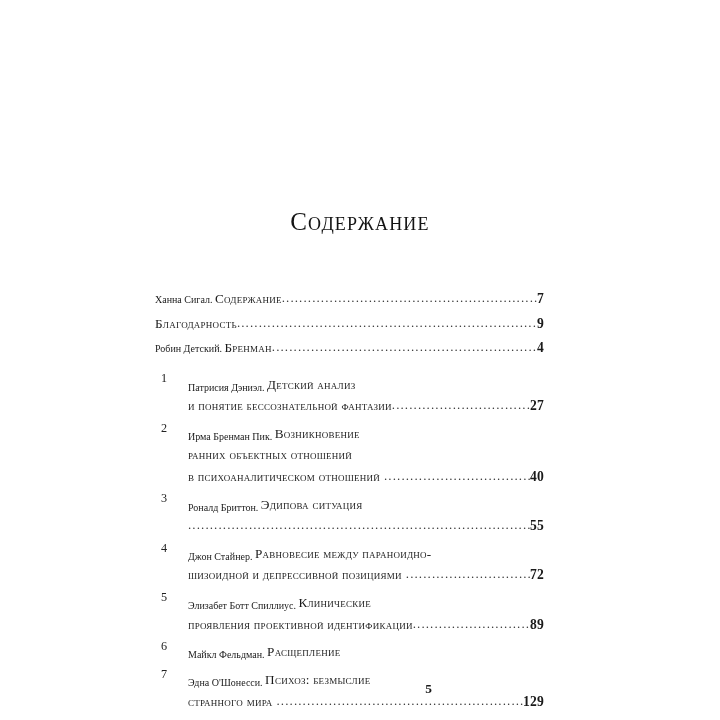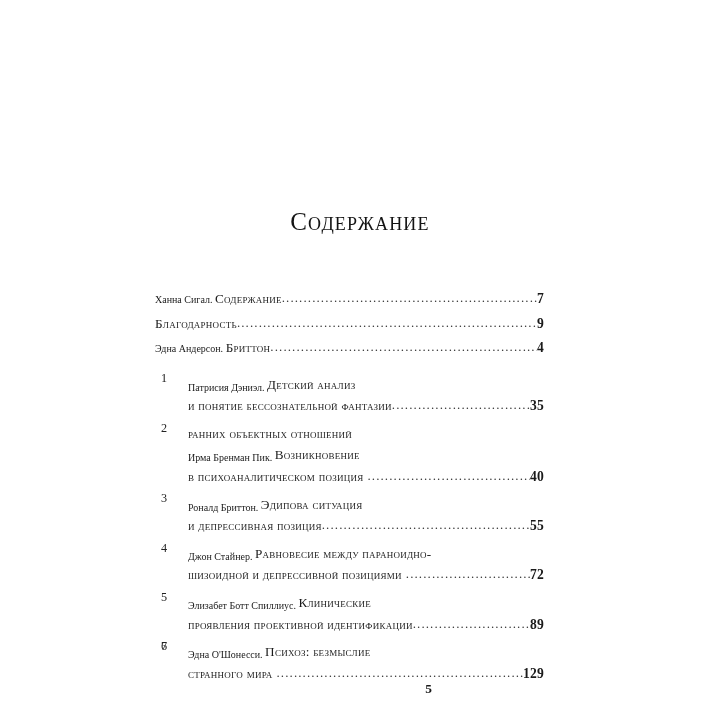--- a/index.html
+++ b/index.html
@@ -155,64 +155,63 @@
         </div>
         <div class="front-entry">
           <div class="line">
             <span class="title-run">Благодарность</span>
             <span class="leader"></span>
             <span class="page-num">9</span>
           </div>
         </div>
         <div class="front-entry">
           <div class="line">
-            <span class="author">Эдна Андерсон. </span>
-            <span class="title-run">Бриттон</span>
+            <span class="author">Робин Детский. </span>
+            <span class="title-run">Бренман</span>
             <span class="leader"></span>
             <span class="page-num">4</span>
           </div>
         </div>
       </div>
 
     <div id="chapter-list">
         <div class="chapter-entry">
           <div class="chapter-num">1</div>
           <div class="line">
             <span class="author">Патрисия Дэниэл. </span>
             <span class="title-run">Детский анализ</span>
           </div>
           <div class="line">
             <span class="plain-run">и понятие бессознательной фантазии</span>
             <span class="leader"></span>
-            <span class="page-num">35</span>
+            <span class="page-num">27</span>
           </div>
         </div>
         <div class="chapter-entry">
           <div class="chapter-num">2</div>
-          <div class="line">
-            <span class="plain-run">ранних объектных отношений</span>
-          </div>
           <div class="line">
             <span class="author">Ирма Бренман Пик. </span>
             <span class="title-run">Возникновение</span>
           </div>
           <div class="line">
-            <span class="plain-run">в психоаналитическом позиция</span>
+            <span class="plain-run">ранних объектных отношений</span>
+          </div>
+          <div class="line">
+            <span class="plain-run">в психоаналитическом отношений</span>
             <span class="leader gap"></span>
             <span class="page-num">40</span>
           </div>
         </div>
         <div class="chapter-entry">
           <div class="chapter-num">3</div>
           <div class="line">
             <span class="author">Роналд Бриттон. </span>
             <span class="title-run">Эдипова ситуация</span>
           </div>
           <div class="line">
-            <span class="plain-run">и депрессивная позиция</span>
             <span class="leader"></span>
             <span class="page-num">55</span>
           </div>
         </div>
         <div class="chapter-entry">
           <div class="chapter-num">4</div>
           <div class="line">
             <span class="author">Джон Стайнер. </span>
             <span class="title-run">Равновесие между параноидно-</span>
           </div>
@@ -229,20 +228,24 @@
             <span class="title-run">Клинические</span>
           </div>
           <div class="line">
             <span class="plain-run">проявления проективной идентификации</span>
             <span class="leader"></span>
             <span class="page-num">89</span>
           </div>
         </div>
         <div class="chapter-entry">
           <div class="chapter-num">6</div>
+          <div class="line">
+            <span class="author">Майкл Фельдман. </span>
+            <span class="title-run">Расщепление</span>
+          </div>
         </div>
         <div class="chapter-entry">
           <div class="chapter-num">7</div>
           <div class="line">
             <span class="author">Эдна О'Шонесси. </span>
             <span class="title-run">Психоз: безмыслие</span>
           </div>
           <div class="line">
             <span class="plain-run">странного мира</span>
             <span class="leader gap"></span>

